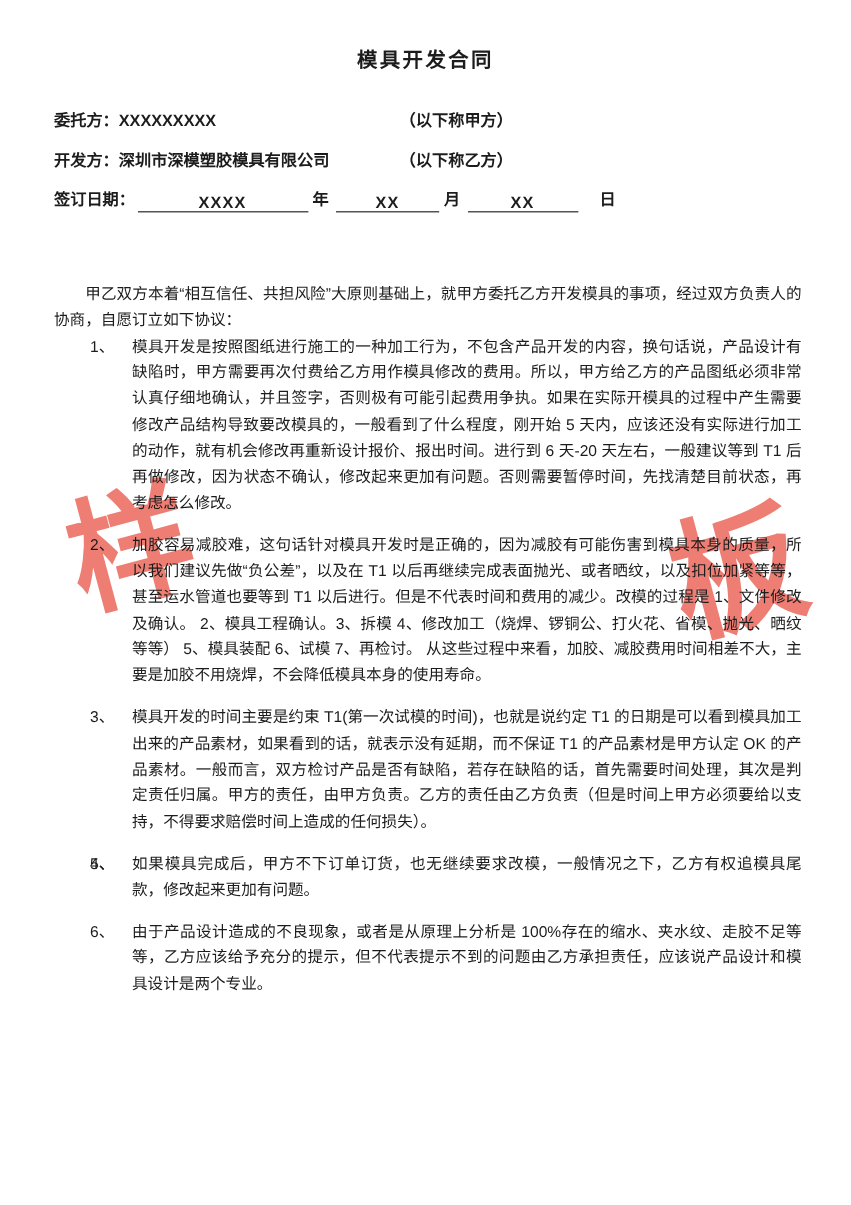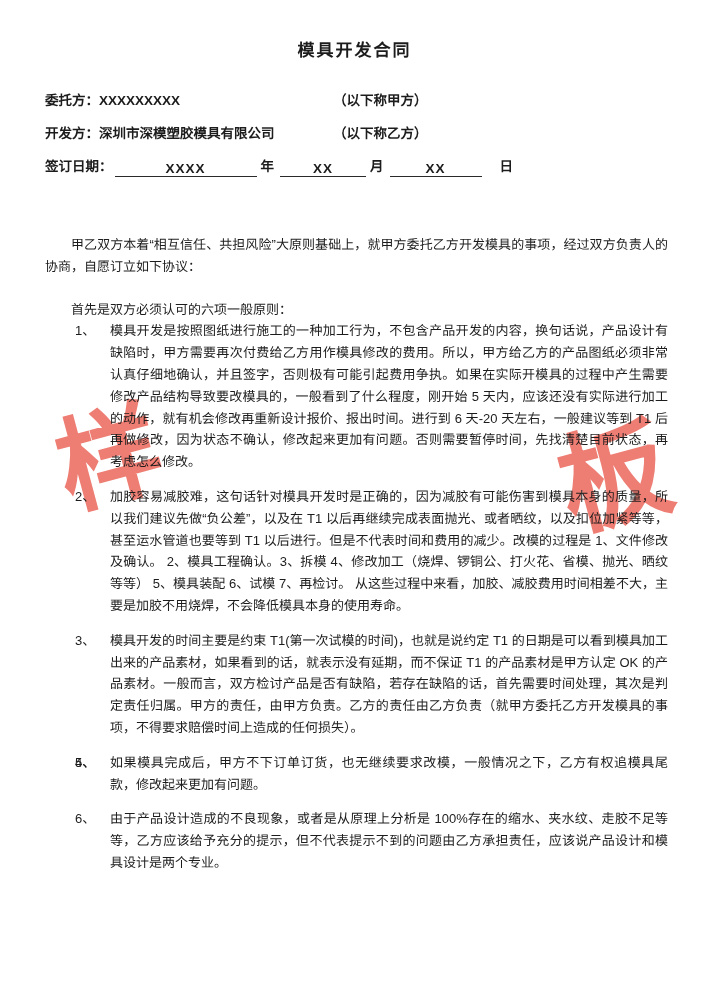--- a/index.html
+++ b/index.html
@@ -141,37 +141,36 @@
       <div class="date-row">
         <span>签订日期：</span><span class="blank-line blank-year">XXXX</span><span class="date-unit">年</span><span class="blank-line blank-month">XX</span><span class="date-unit">月</span><span class="blank-line blank-day">XX</span><span class="date-unit">日</span>
       </div>
 
     </div>
 
     <div class="body-block">
 
       <p class="intro">甲乙双方本着“相互信任、共担风险”大原则基础上，就甲方委托乙方开发模具的事项，经过双方负责人的协商，自愿订立如下协议：</p>
 
-      <p class="principles-heading">首先是双方必须认可的六项一般原则：</p>
 
       <ol class="principles-list">
 
         <li class="principle-item">
           <span class="principle-num">1、</span>
           <span>模具开发是按照图纸进行施工的一种加工行为，不包含产品开发的内容，换句话说，产品设计有缺陷时，甲方需要再次付费给乙方用作模具修改的费用。所以，甲方给乙方的产品图纸必须非常认真仔细地确认，并且签字，否则极有可能引起费用争执。如果在实际开模具的过程中产生需要修改产品结构导致要改模具的，一般看到了什么程度，刚开始 5 天内，应该还没有实际进行加工的动作，就有机会修改再重新设计报价、报出时间。进行到 6 天-20 天左右，一般建议等到 T1 后再做修改，因为状态不确认，修改起来更加有问题。否则需要暂停时间，先找清楚目前状态，再考虑怎么修改。</span>
         </li>
 
         <li class="principle-item">
           <span class="principle-num">2、</span>
           <span>加胶容易减胶难，这句话针对模具开发时是正确的，因为减胶有可能伤害到模具本身的质量，所以我们建议先做“负公差”，以及在 T1 以后再继续完成表面抛光、或者晒纹，以及扣位加紧等等，甚至运水管道也要等到 T1 以后进行。但是不代表时间和费用的减少。改模的过程是 1、文件修改及确认。 2、模具工程确认。3、拆模 4、修改加工（烧焊、锣铜公、打火花、省模、抛光、晒纹等等） 5、模具装配  6、试模  7、再检讨。 从这些过程中来看，加胶、减胶费用时间相差不大，主要是加胶不用烧焊，不会降低模具本身的使用寿命。</span>
         </li>
 
         <li class="principle-item">
           <span class="principle-num">3、</span>
-          <span>模具开发的时间主要是约束 T1(第一次试模的时间)，也就是说约定 T1 的日期是可以看到模具加工出来的产品素材，如果看到的话，就表示没有延期，而不保证 T1 的产品素材是甲方认定 OK 的产品素材。一般而言，双方检讨产品是否有缺陷，若存在缺陷的话，首先需要时间处理，其次是判定责任归属。甲方的责任，由甲方负责。乙方的责任由乙方负责（就甲方委托乙方开发模具的事项，不得要求赔偿时间上造成的任何损失）。</span>
+          <span>模具开发的时间主要是约束 T1(第一次试模的时间)，也就是说约定 T1 的日期是可以看到模具加工出来的产品素材，如果看到的话，就表示没有延期，而不保证 T1 的产品素材是甲方认定 OK 的产品素材。一般而言，双方检讨产品是否有缺陷，若存在缺陷的话，首先需要时间处理，其次是判定责任归属。甲方的责任，由甲方负责。乙方的责任由乙方负责（但是时间上甲方必须要给以支持，不得要求赔偿时间上造成的任何损失）。</span>
         </li>
 
         <li class="principle-item">
           <span class="principle-num">4、</span>
         </li>
 
         <li class="principle-item">
           <span class="principle-num">5、</span>
           <span>如果模具完成后，甲方不下订单订货，也无继续要求改模，一般情况之下，乙方有权追模具尾款，修改起来更加有问题。</span>
         </li>

